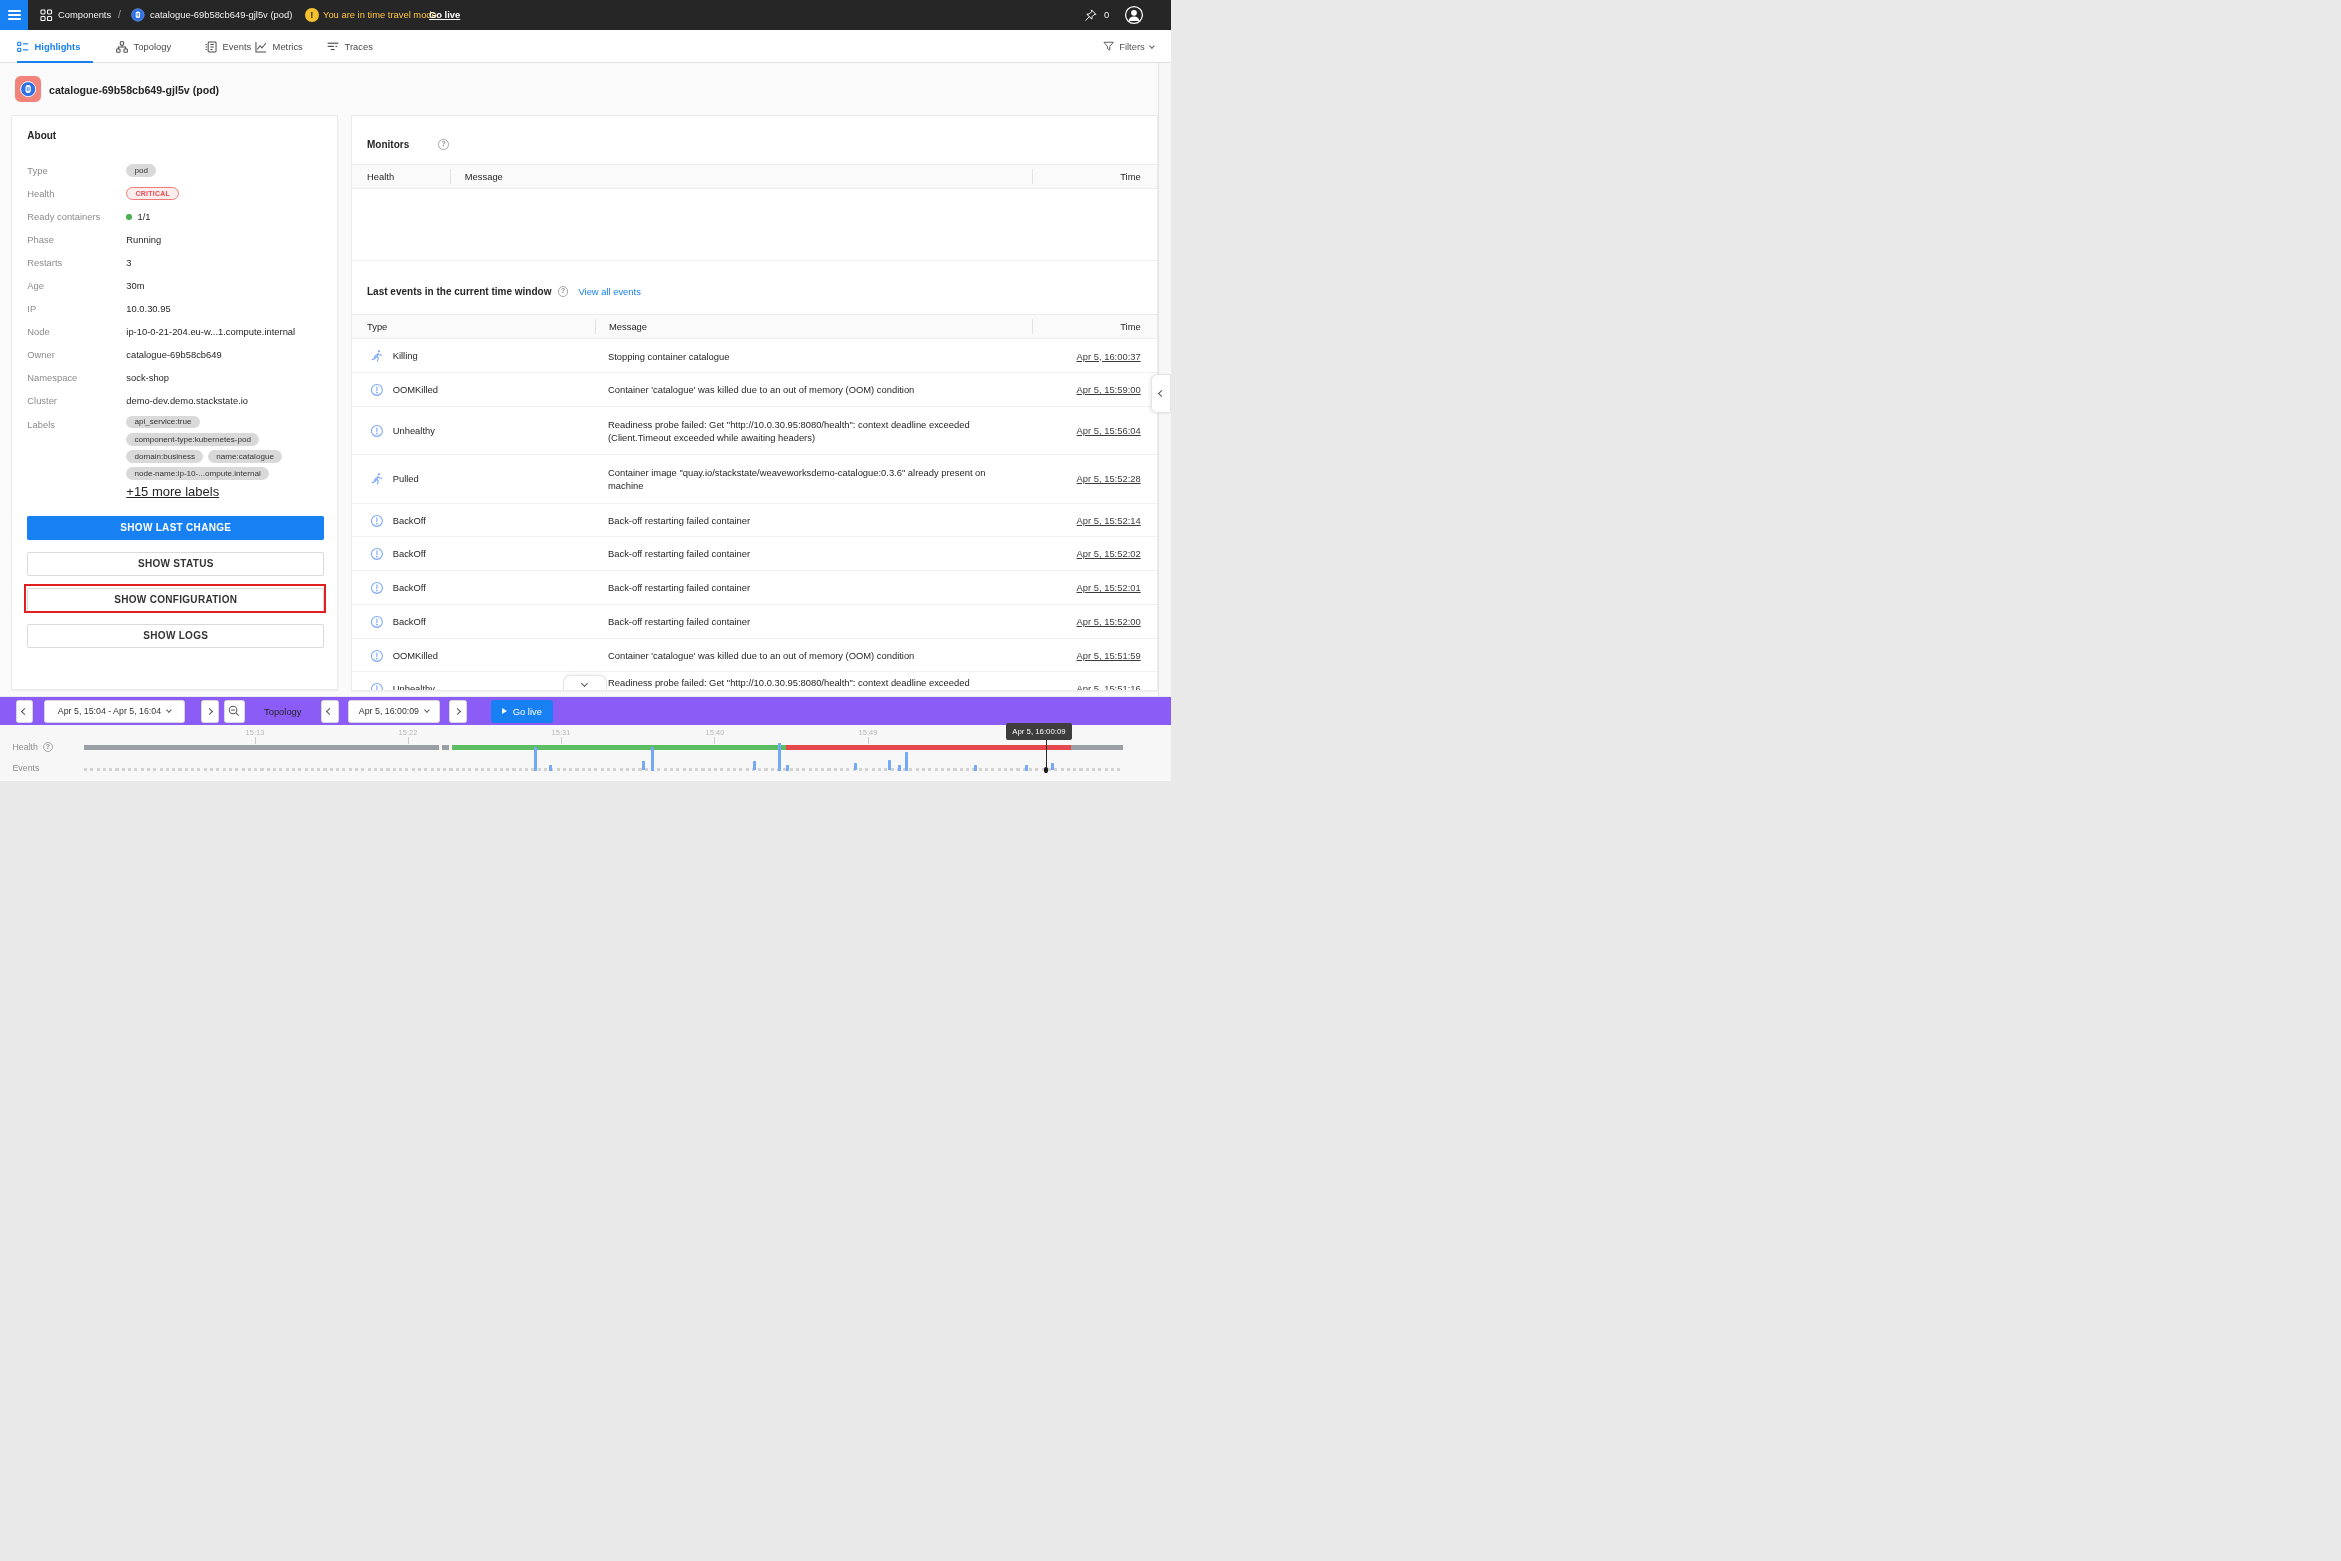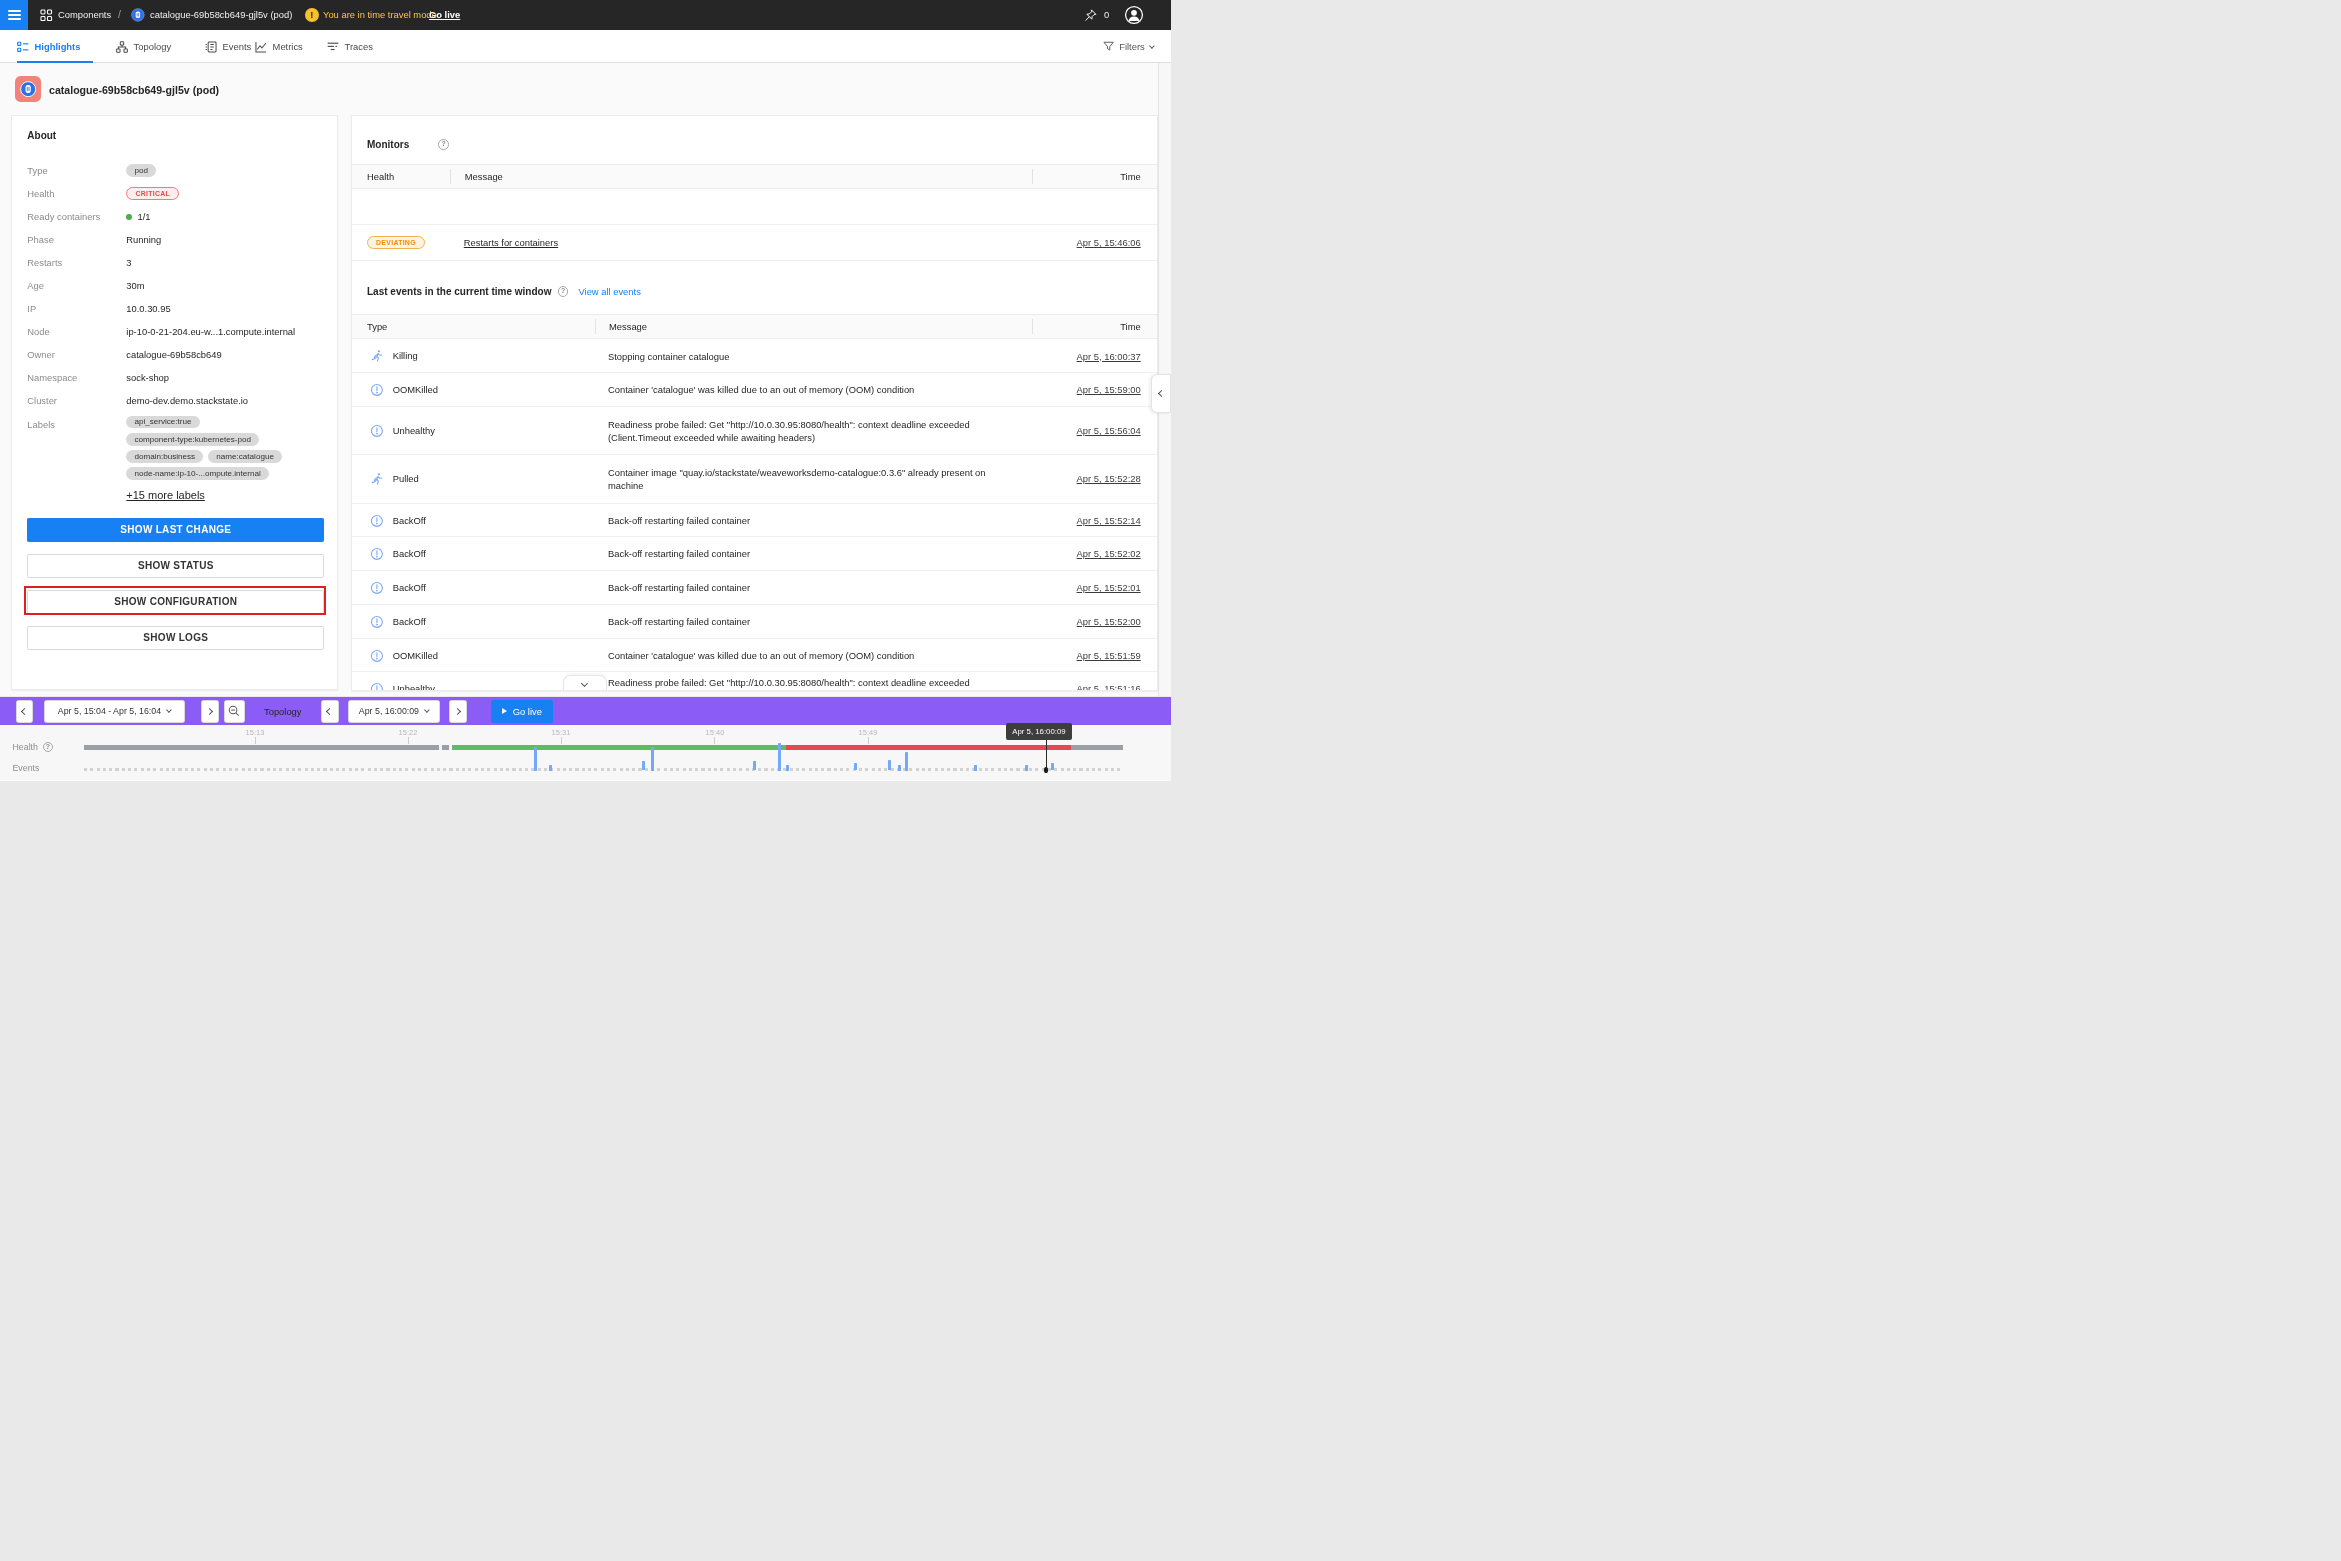--- a/index.html
+++ b/index.html
@@ -48,21 +48,21 @@
   .about-value { font-size:9.4px; color:#262626; }
   .pill-gray { display:inline-block; background:#d9d9d9; color:#333; font-size:8.1px; border-radius:6.9px; padding:1.9px 8.1px; }
   .status-pill { display:inline-block; font-size:6.9px; font-weight:bold; letter-spacing:0.3px; border-radius:6.9px; padding:1.9px 8.1px; }
   .pill-critical { color:#e5484d; border:0.6px solid #f2797a; background:#fdeeee; }
   .pill-deviating { color:#f08c00; border:0.6px solid #f5b04d; background:#fdf3e5; }
   .dot-green { display:inline-block; width:5.6px; height:5.6px; border-radius:50%; background:#4caf50; margin-right:5.6px; }
   .val-link { color:#262626; cursor:pointer; }
   .labels-row { display:flex; margin-top:3.8px; }
   .labels-col { display:flex; flex-direction:column; gap:4.4px; align-items:flex-start; }
   .labels-line { display:flex; gap:5px; }
-  .more-labels { margin-top:5px; font-size:11px; color:#262626; text-decoration:underline; cursor:pointer; }
+  .more-labels { font-size:13px; color:#262626; text-decoration:underline; cursor:pointer; }
   .about-btn { display:block; width:297px; height:24px; margin-top:12px; border:0.6px solid #d9d9d9; border-radius:1.3px; background:#fff; color:#333; font-size:10px; font-weight:bold; letter-spacing:0.3px; cursor:pointer; font-family:"Liberation Sans",sans-serif; }
   .about-btn.primary { margin-top:16.3px; background:#1781f3; border-color:#1781f3; color:#fff; }
   .annotated-wrap { position:relative; margin-top:12px; }
   .annotated-wrap .about-btn { margin-top:0; }
   .red-annotation { position:absolute; left:-3.1px; top:-3.1px; width:302px; height:29px; border:2.5px solid #e02020; pointer-events:none; }
 
   
   .card-title-row { position:absolute; left:15px; top:12.5px; display:flex; align-items:center; gap:6.3px; }
   .help-circle { display:inline-block; width:10.6px; height:10.6px; border:0.9px solid #a8a8a8; border-radius:50%; color:#8c8c8c; font-size:6.9px; line-height:8.8px; text-align:center; font-weight:bold; }
   .thead { position:absolute; left:0; right:0; height:25px; background:#fafafa; border-top:0.6px solid #ececec; border-bottom:0.6px solid #ececec; display:grid; align-items:center; font-size:9.4px; color:#262626; }
@@ -334,25 +334,20 @@
     <div class="card-title-row" style="top:23px;gap:29px;">
       <h2 class="section-title">Monitors</h2>
       <span class="help-circle">?</span>
     </div>
 
     <div class="thead m-head">
       <span class="c1">Health</span>
       <span class="c2">Message</span>
       <span class="c3">Time</span>
     </div>
-    <div class="trow m-row monitor-row" style="top:108px;">
-      <span class="c1"><span class="status-pill pill-deviating">DEVIATING</span></span>
-      <span class="c2"><a class="msg-link">Restarts for containers</a></span>
-      <span class="c3"><a class="time-link">Apr 5, 15:46:06</a></span>
-    </div>
     <div class="m-bottom"></div>
 
     <div class="events-title-row">
       <h2 class="section-title">Last events in the current time window</h2>
       <span class="help-circle">?</span>
       <a class="view-all">View all events</a>
     </div>
 
     <div class="thead e-head">
       <span class="c1">Type</span>

